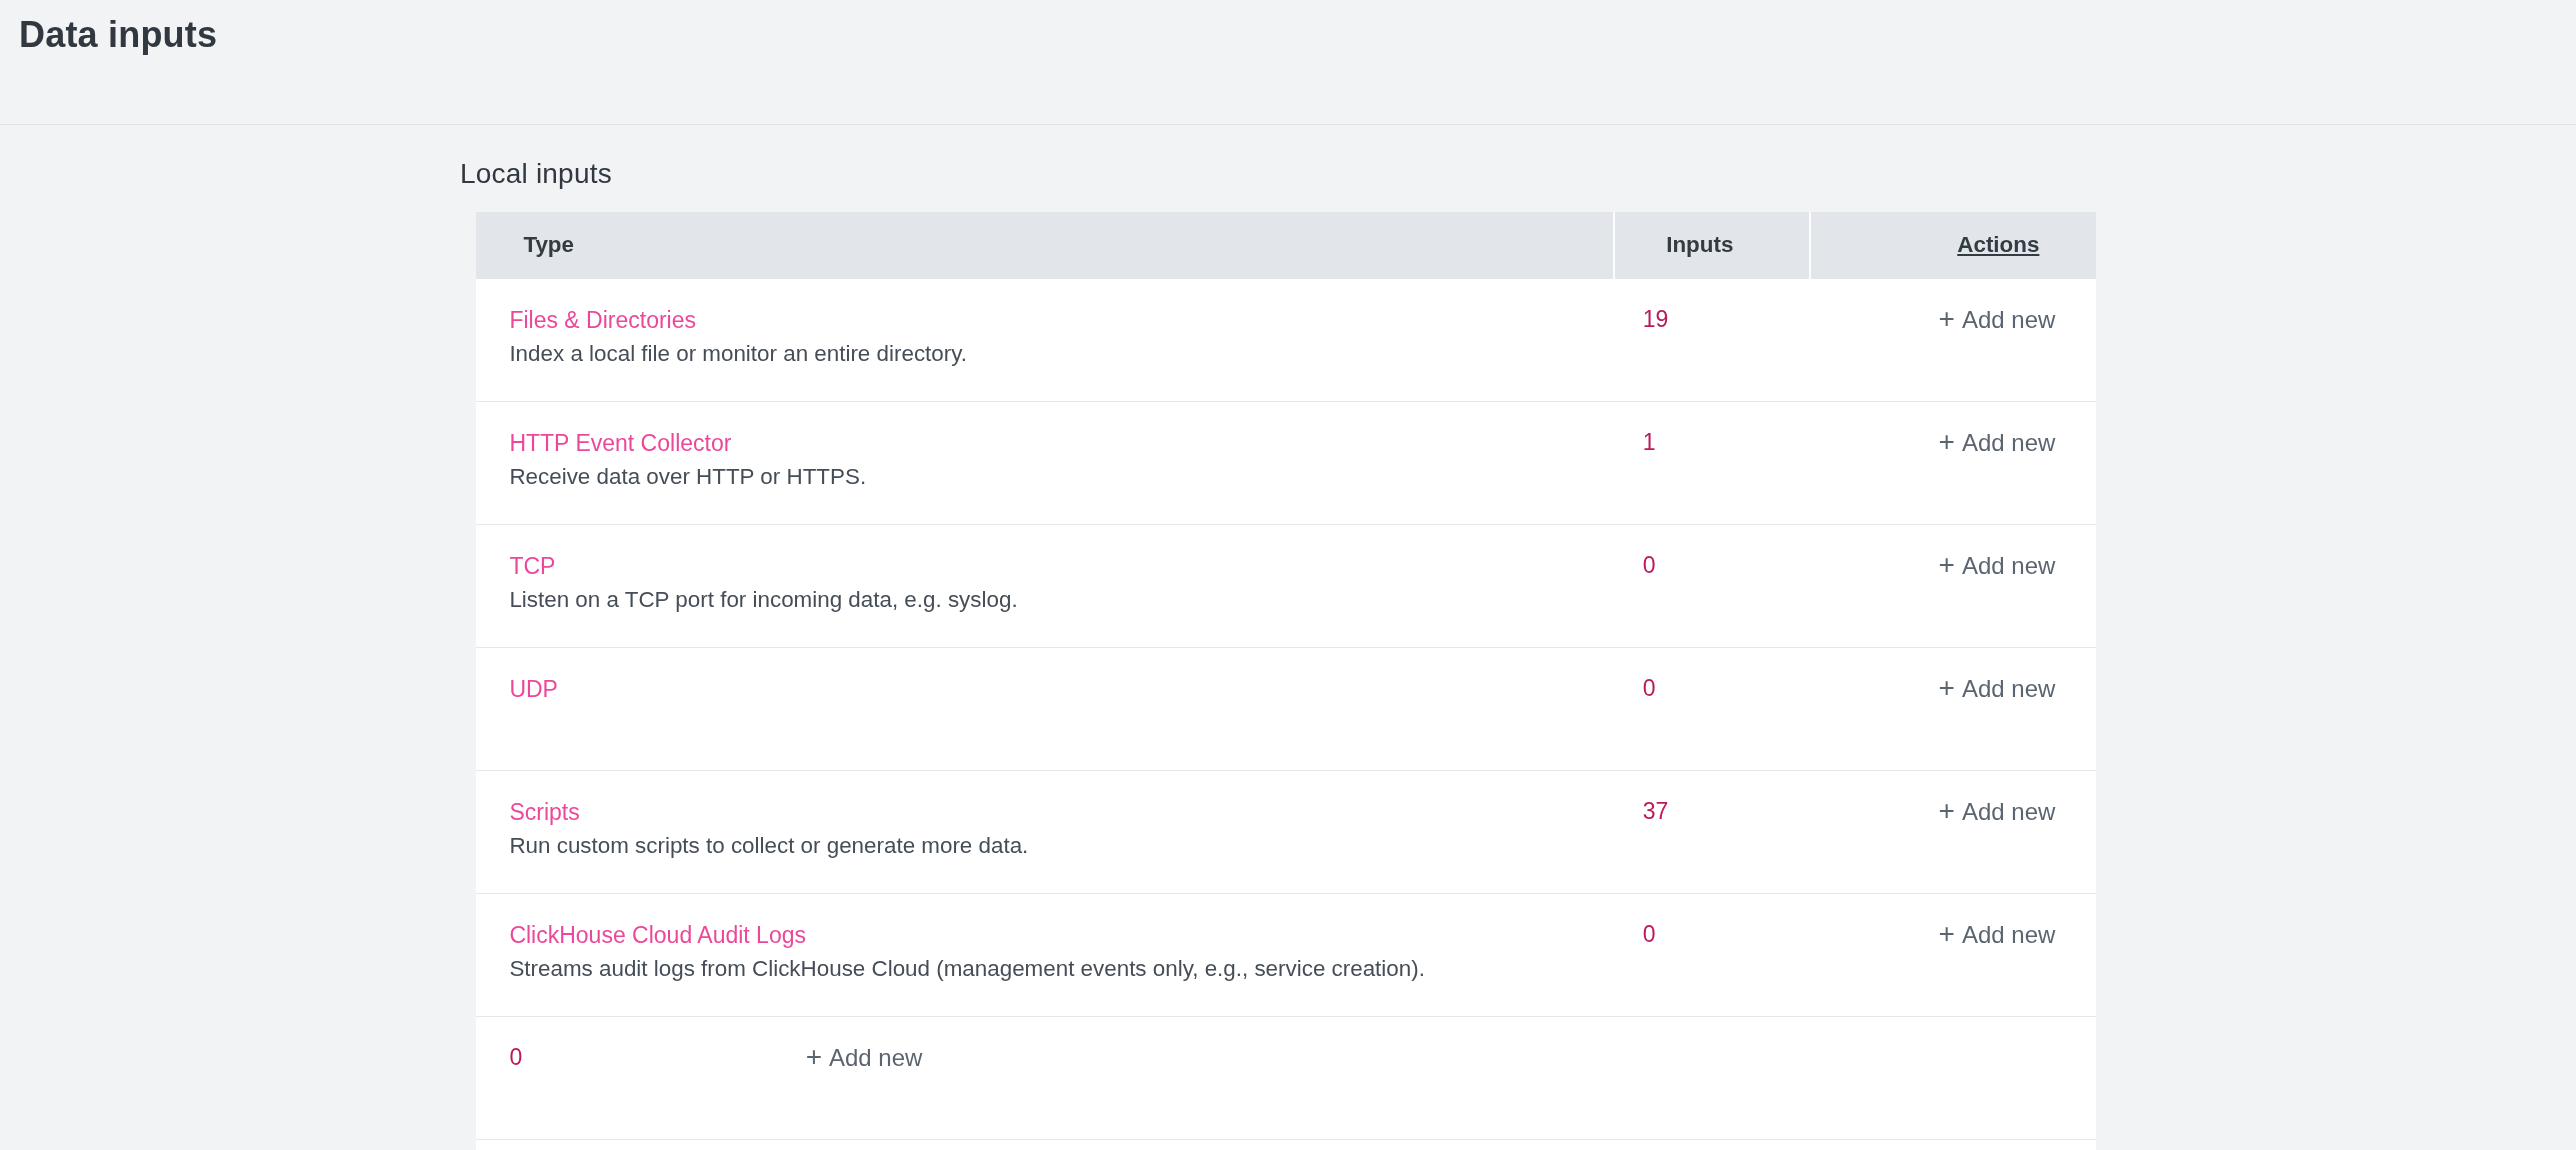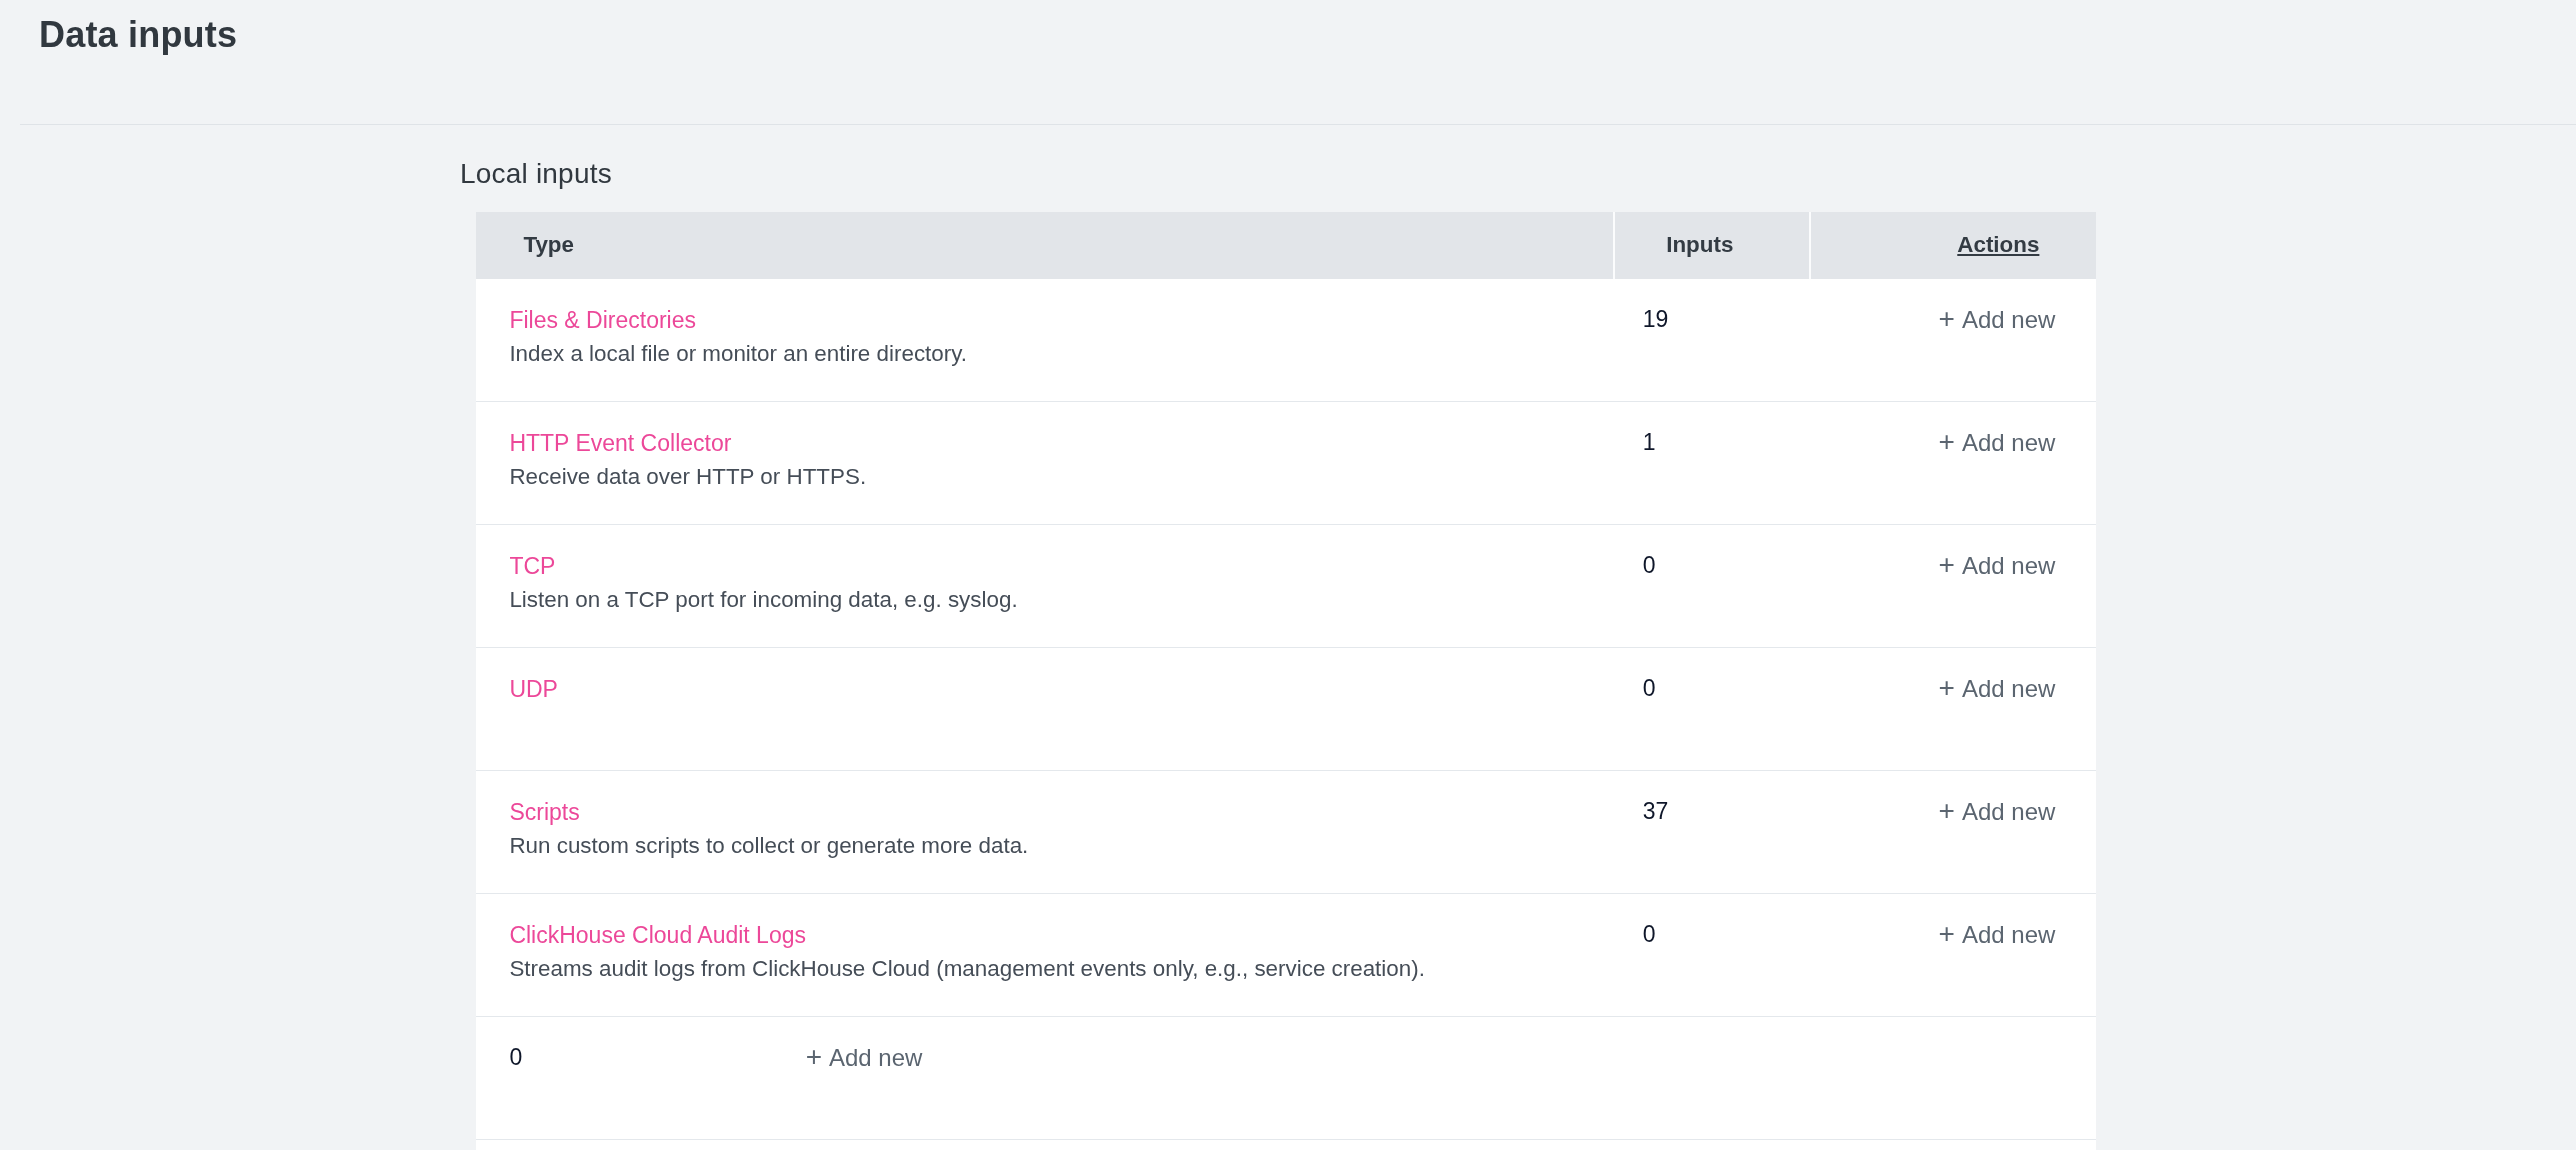--- a/index.html
+++ b/index.html
@@ -11,21 +11,20 @@
     color: #3d4650;
   }
   .screen { width: 2576px; height: 1151px; overflow: hidden; background: #f1f3f5; }
 
   
   .page-header {
     height: 125px;
     padding: 14px 0 0 19px;
     border-bottom: 1.7px solid #dfe3e7;
     background: #f1f3f5;
-    margin-left: 20px;
   }
   .page-title {
     font-size: 36px;
     font-weight: 700;
     line-height: 1.15;
     color: #31383f;
     letter-spacing: 0.2px;
   }
   .page-subtitle {
     margin-top: 7px;
@@ -90,21 +89,21 @@
   .row-desc {
     margin-top: 7px;
     font-size: 22.4px;
     line-height: 26px;
     color: #454d57;
   }
   .cell-inputs {
     width: 197px;
     padding: 27px 0 0 33px;
     font-size: 23px;
-    color: #0f172a;
+    color: #be185d;
   }
   .cell-actions {
     width: 290px;
     padding: 24px 41px 0 0;
     text-align: right;
   }
   .add-new {
     font-size: 24px;
     color: #5b6570;
     text-decoration: none;

